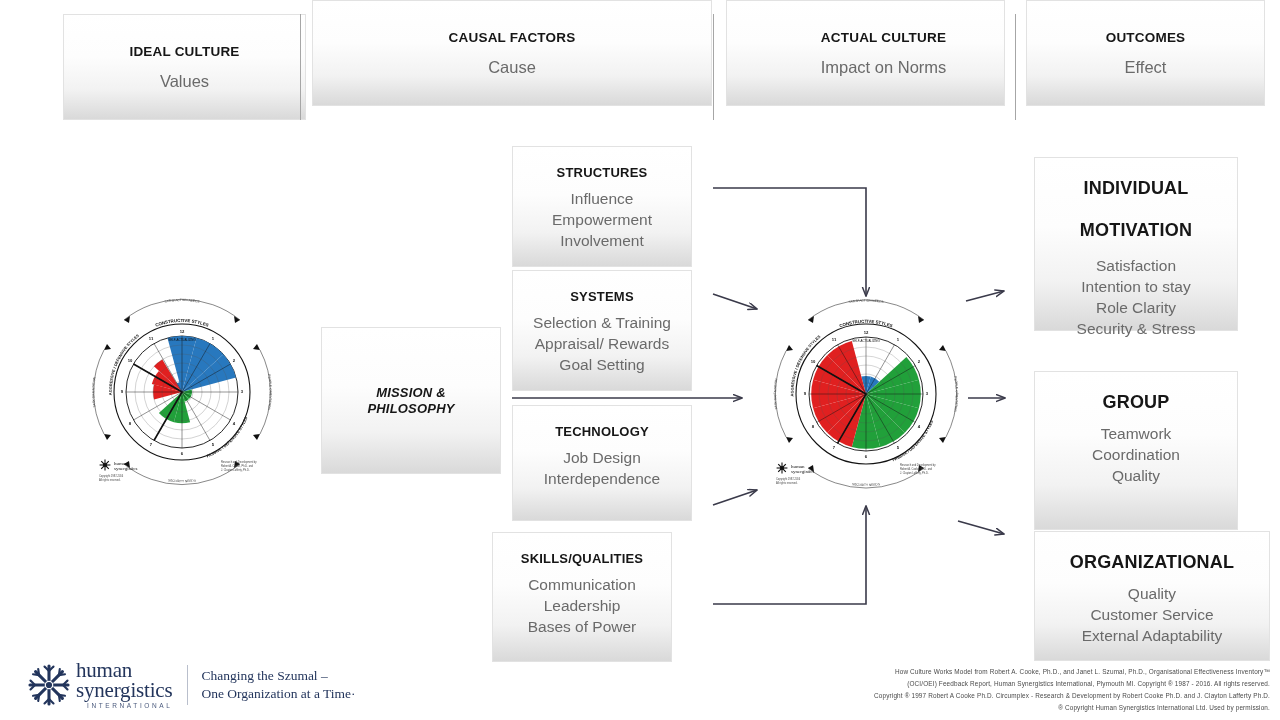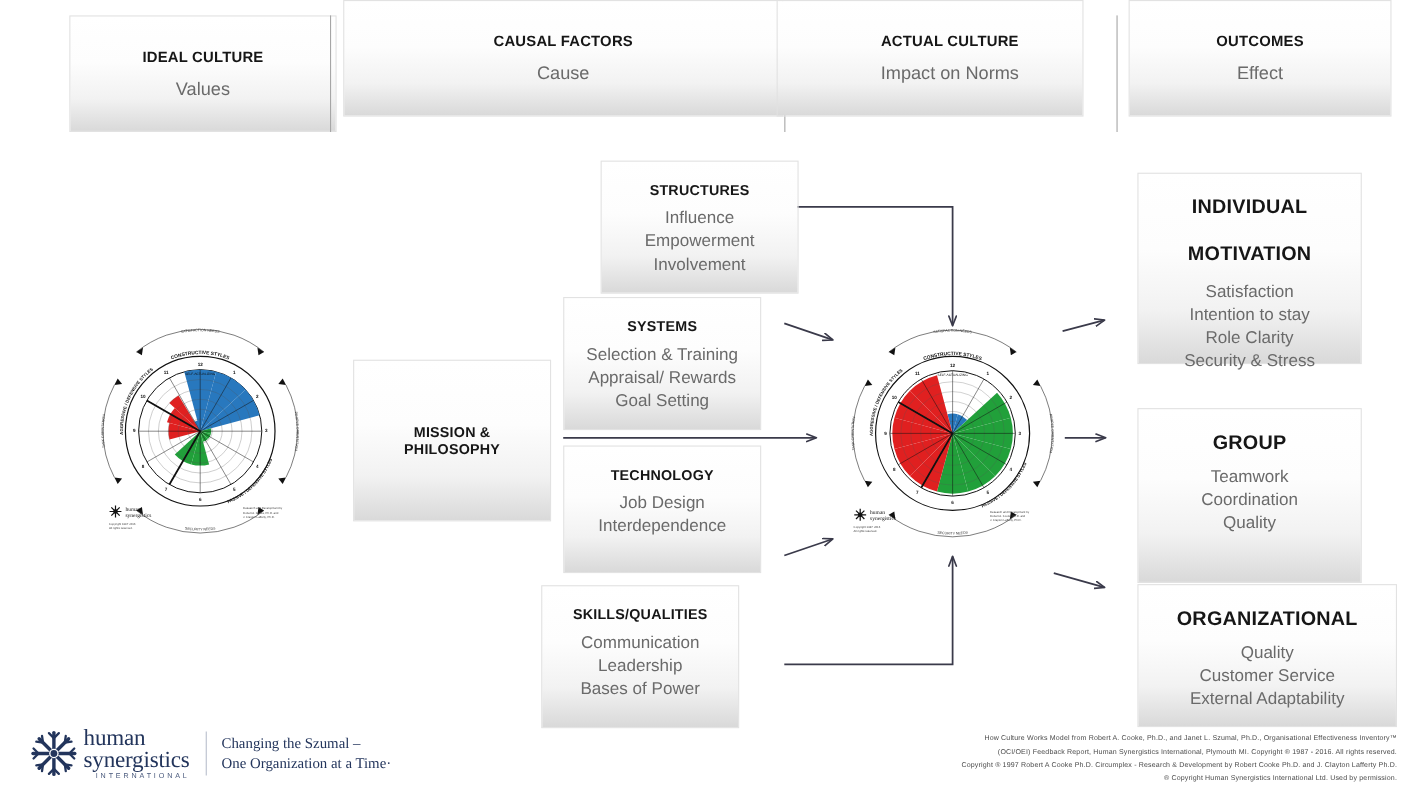--- a/index.html
+++ b/index.html
@@ -138,21 +138,21 @@
 
 <div class="vdiv" style="left:300px;"></div>
 
 <div class="card hdr" style="left:312px; width:400px;">
   <div class="card-title">CAUSAL FACTORS</div>
   <div class="card-body">Cause</div>
 </div>
 
 <div class="vdiv" style="left:713px;"></div>
 
-<div class="card hdr" style="left:706px; width:279px;padding-left:36px;">
+<div class="card hdr" style="left:726px; width:279px;padding-left:36px;">
   <div class="card-title">ACTUAL CULTURE</div>
   <div class="card-body">Impact on Norms</div>
 </div>
 
 <div class="vdiv" style="left:1015px;"></div>
 
 <div class="card hdr" style="left:1026px; width:239px;align-items:center;">
   <div class="card-title">OUTCOMES</div>
   <div class="card-body">Effect</div>
 </div>
@@ -468,26 +468,26 @@
       <text x="0" y="22" font-family="Liberation Sans, sans-serif" font-size="2.6" fill="#444">All rights reserved.</text>
     </g>
     <g transform="translate(140,166)" font-family="Liberation Sans, sans-serif" font-size="2.6" fill="#444">
       <text x="0" y="4">Research and Development by</text>
       <text x="0" y="8">Robert A. Cooke, Ph.D. and</text>
       <text x="0" y="12">J. Clayton Lafferty, Ph.D.</text>
     </g>
   </svg>
 </div>
 
-<div class="card mission" style="left:321px; top:327px; width:180px; height:147px;">
+<div class="card mission" style="left:321px; top:327px; width:180px; height:147px;font-style:italic;">
   <div class="card-title">MISSION &amp;</div>
   <div class="card-title">PHILOSOPHY</div>
 </div>
 
-<div class="card cf" style="left:512px; top:146px; width:180px; height:121px;margin-left:34px;">
+<div class="card cf" style="left:512px; top:146px; width:180px; height:121px;">
   <div class="card-title">STRUCTURES</div>
   <div class="card-body">
     <div>Influence</div>
     <div>Empowerment</div>
     <div>Involvement</div>
   </div>
 </div>
 
 <div class="card cf" style="left:512px; top:270px; width:180px; height:121px;">
   <div class="card-title">SYSTEMS</div>

